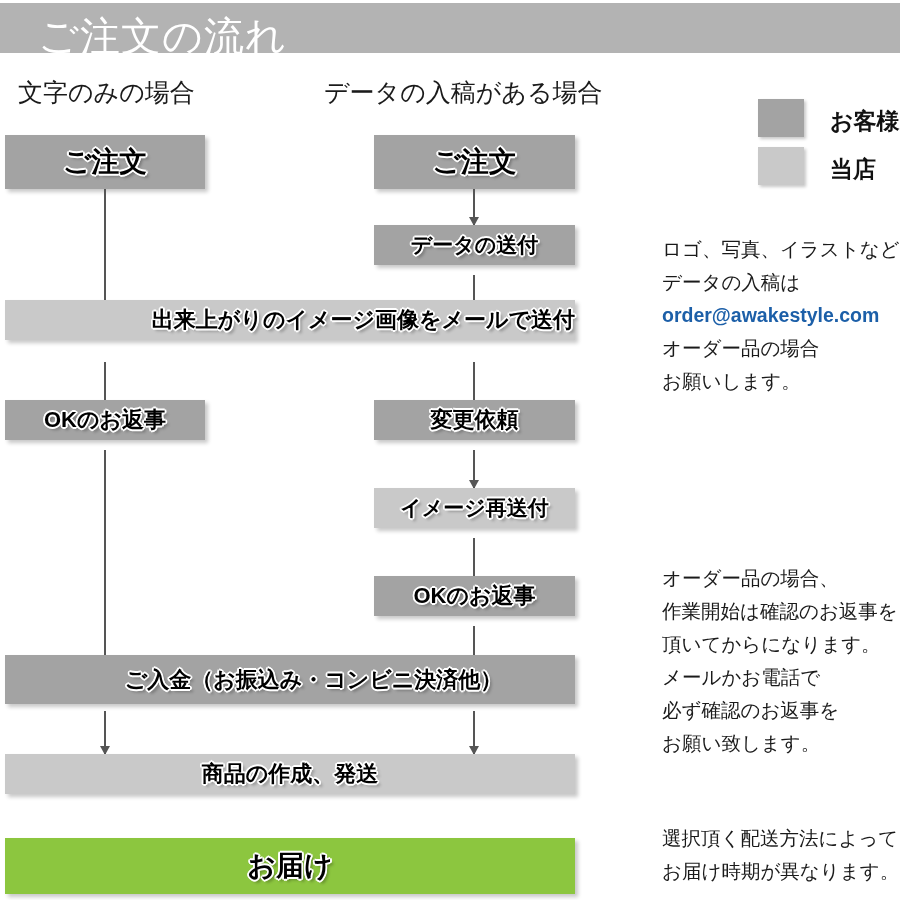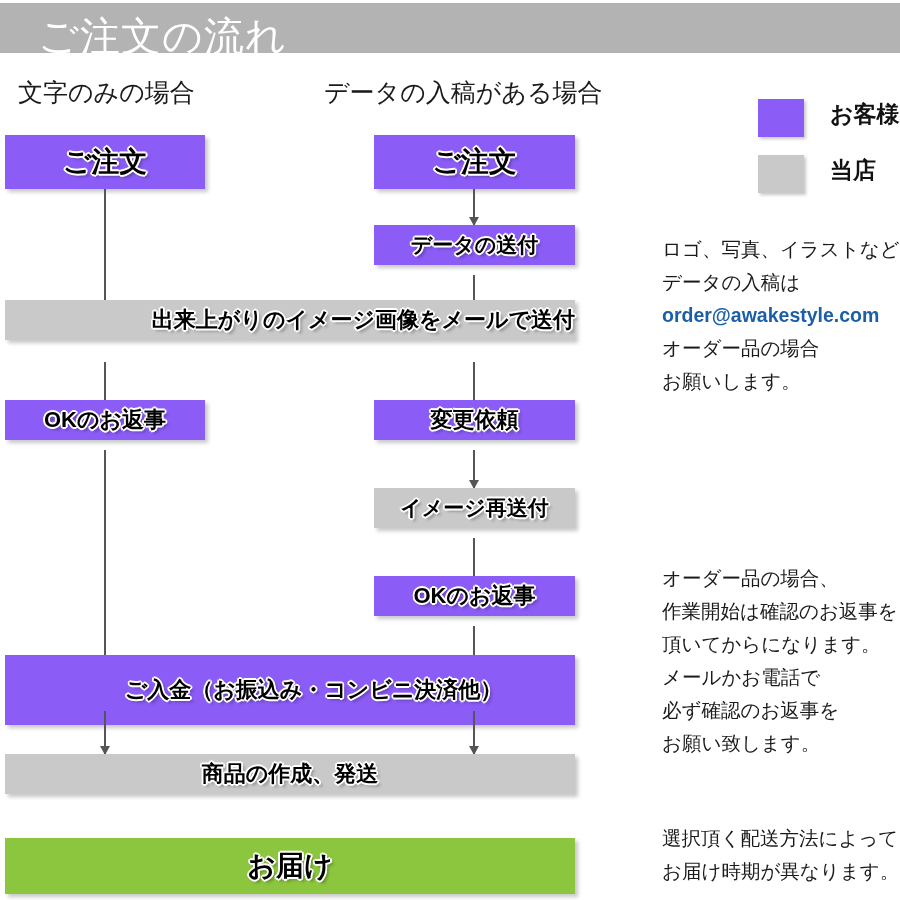--- a/index.html
+++ b/index.html
@@ -64,31 +64,31 @@
        1.4px  1.4px 0 #ffffff,
       -1.4px  1.4px 0 #ffffff,
        1.4px -1.4px 0 #ffffff,
       -1.4px -1.4px 0 #ffffff,
        0      1.8px 0 #ffffff,
        0     -1.8px 0 #ffffff,
        1.8px  0     0 #ffffff,
       -1.8px  0     0 #ffffff,
        3px    3px   3px rgba(0,0,0,0.30);
   }
-  .fill-yellow { background: #8b5cf6; }
+  .fill-yellow { background: #a3a3a3; }
   .fill-gray   { background: #c9c9c9; }
   .fill-green  { background: #8cc63f; }
 
   
   .col-l { left: 5px;   width: 200px; }
   .col-r { left: 374px; width: 201px; }
   .col-w { left: 5px;   width: 570px; }
 
   .h-std  { height: 40px; }
-  .h-tall { height: 70px; padding-left: 47px; }
+  .h-tall { height: 49px; padding-left: 47px; }
 
   .fs-28 { font-size: 28px; }
   .fs-22 { font-size: 22px; }
   .fs-21 { font-size: 21px; }
 
   
   .arrow {
     position: absolute;
     width: 2px;
     background: #555555;
@@ -103,21 +103,21 @@
     border-left: 5px solid transparent;
     border-right: 5px solid transparent;
     border-top: 9px solid #555555;
   }
   .arrow.noheadline::after { display: none; }
 
   
   .legend-row {
     position: absolute;
     display: flex;
-    align-items: flex-start;
+    align-items: flex-end;
     padding-left: 45px;
   }
   .legend-swatch {
     width: 46px;
     height: 38px;
     box-shadow: 2px 2px 3px rgba(0,0,0,0.22);
   }
   .legend-label {
     margin-left: 26px;
     font-size: 23px;
@@ -214,21 +214,21 @@
 </div>
 
 <div class="flow-box col-w fill-green" style="top:838px;height:56px;">
   <span class="box-label fs-28">お届け</span>
 </div>
 
 <div class="legend-row" style="left:713px; top:99px;">
   <span class="legend-swatch fill-yellow"></span>
   <span class="legend-label">お客様</span>
 </div>
-<div class="legend-row" style="left:713px; top:155px;">
+<div class="legend-row" style="left:713px; top:147px;">
   <span class="legend-swatch fill-gray"></span>
   <span class="legend-label">当店</span>
 </div>
 
 <div class="note-block" style="top:233px;">
   <div class="note-line">ロゴ、写真、イラストなど</div>
   <div class="note-line">データの入稿は</div>
   <div class="note-line email">order@awakestyle.com</div>
   <div class="note-line">オーダー品の場合</div>
   <div class="note-line">お願いします。</div>

